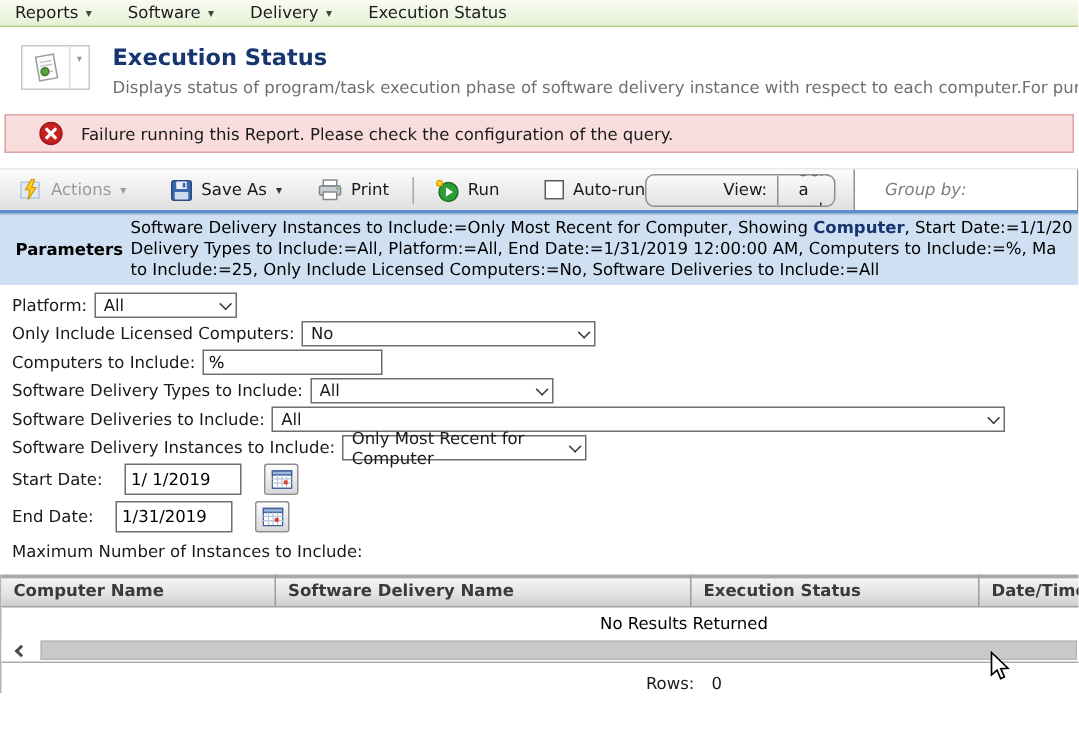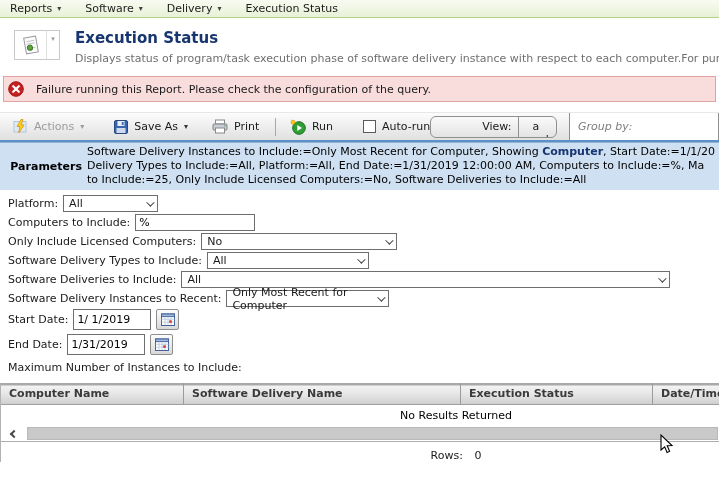--- a/index.html
+++ b/index.html
@@ -20,55 +20,55 @@
     display:flex; margin-top:1px; }
   .report-icon-main { width:31px; display:flex; align-items:center; justify-content:center; }
   .report-icon-arrow { width:13px; border-left:1px solid #e0e0e0; color:#999;
     font-size:7px; text-align:center; padding-top:4px; }
   .header-text { margin-left:15px; flex:1; overflow:hidden; }
   .page-title { color:#17356f; font-size:15px; font-weight:bold; }
   .page-desc { color:#6f6f6f; margin-top:5px; white-space:nowrap; overflow:hidden; }
 
   
   .error-banner { margin:5px 3px 0 3px; height:26px; background:#f9dcdc;
-    border:1px solid #e0a3a3; display:flex; align-items:center; padding-left:4px; gap:12px; }
+    border:1px solid #e0a3a3; display:flex; align-items:center; padding-left:22px; gap:12px; }
 
   
   .toolbar { margin-top:10px; height:30px; background:linear-gradient(#fcfcfc,#e0e0e0);
     border-top:1px solid #e8e8e8; border-bottom:2px solid #5d8fc9;
     display:flex; align-items:center; padding:0 0 0 13px; overflow:hidden; }
   .tb-btn { display:flex; align-items:center; gap:6px; cursor:default; white-space:nowrap; }
   .tb-btn .dd { font-size:8px; color:#333; }
   .tb-btn.disabled, .tb-btn.disabled .dd { color:#9b9b9b; }
   .gap30 { margin-left:30px; } .gap24 { margin-left:24px;text-align:right; }
   .tb-sep { width:1px; height:18px; background:#a8a8a8; margin:0 14px 0 16px; }
   .autorun-box { appearance:none; width:13px; height:13px; border:1px solid #5a5a5a;
     background:#fff; }
   .view-group { display:flex; align-items:stretch; height:22px; border:1px solid #8f8f8f;
     border-radius:6px; overflow:hidden; margin-left:auto;
     background:linear-gradient(#fafafa,#e3e3e3); }
   .view-label { padding:0 7px; display:flex; align-items:center;
     border-right:1px solid #8f8f8f;margin-left:44px; }
   .view-value { padding:0 13px; display:flex; align-items:center; gap:8px; }
   .groupby-input { margin-left:12px; width:150px; height:35px; border:1px solid #8f8f8f;
-    padding:0 8px; font-size:11px; font-family:inherit; flex:none; }
+    padding:0 20px; font-size:11px; font-family:inherit; flex:none; }
   .groupby-input::placeholder { font-style:italic; color:#7d7d7d; opacity:1; }
 
   
   .params { background:#cfe0f2; border-top:1px solid #93b2d4; display:flex; padding:2px 0 3px 0; }
   .params-label { width:82px; min-width:82px; text-align:right; font-weight:bold;
     align-self:center; color:#000; }
   .params-text { margin-left:5px; flex:1; overflow:hidden; color:#000; }
   .params-line { white-space:nowrap; line-height:14px; }
   .params-link { color:#17356f; font-weight:bold; cursor:pointer; }
 
   
   .form-area { padding:5px 0 0 8px; }
   .frm-row { display:flex; align-items:center; margin-bottom:2px; height:17px; }
-  .frm-row.tall { height:21px; margin-bottom:4px; }
+  .frm-row.tall { height:21px; margin-bottom:4px;gap:10px; }
   .frm-row label { margin-right:5px; white-space:nowrap; }
   .sel { border:1px solid #6e6e6e; background:#fff; height:17px; display:flex;
     align-items:center; justify-content:space-between; padding:0 5px; cursor:default; }
   .chev { width:6px; height:6px; border-right:1.5px solid #3c3c3c;
     border-bottom:1.5px solid #3c3c3c; transform:rotate(45deg) translateY(-2px); flex:none; margin-left:6px; }
   .txt { border:1px solid #6e6e6e; height:17px; font-size:11px; font-family:inherit;
     padding:0 3px; }
   .txt.tall { height:21px; }
   .w95{width:95px;} .w120{width:120px;} .w196{width:196px;} .w162{width:162px;}
   .w489{width:489px;} .w176{width:163px;} .w78{width:78px;} .w215{width:215px;}
@@ -225,50 +225,50 @@
 
   <div class="frm-row">
     <label>Platform:</label>
     <div class="sel w95">
       <span>All</span>
       <span class="chev"></span>
     </div>
   </div>
 
   <div class="frm-row">
-    <label>Computers to Include:</label>
-    <input type="text" class="txt w120" value="%" style="">
-  </div>
-
-  <div class="frm-row">
     <label>Only Include Licensed Computers:</label>
     <div class="sel w196">
       <span>No</span>
       <span class="chev"></span>
     </div>
   </div>
 
   <div class="frm-row">
+    <label>Computers to Include:</label>
+    <input type="text" class="txt w120" value="%" style="">
+  </div>
+
+  <div class="frm-row">
     <label>Software Delivery Types to Include:</label>
     <div class="sel w162">
       <span>All</span>
       <span class="chev"></span>
     </div>
   </div>
 
   <div class="frm-row">
     <label>Software Deliveries to Include:</label>
     <div class="sel w489">
       <span>All</span>
       <span class="chev"></span>
     </div>
   </div>
 
   <div class="frm-row">
-    <label>Software Delivery Instances to Recent:</label>
+    <label>Software Delivery Instances to Include:</label>
     <div class="sel w176">
       <span>Only Most Recent for Computer</span>
       <span class="chev"></span>
     </div>
   </div>
 
   <div class="frm-row tall">
     <label>Start Date:</label>
     <input type="text" class="txt tall w78" value="1/ 1/2019" style="">
     <div class="cal-btn">

